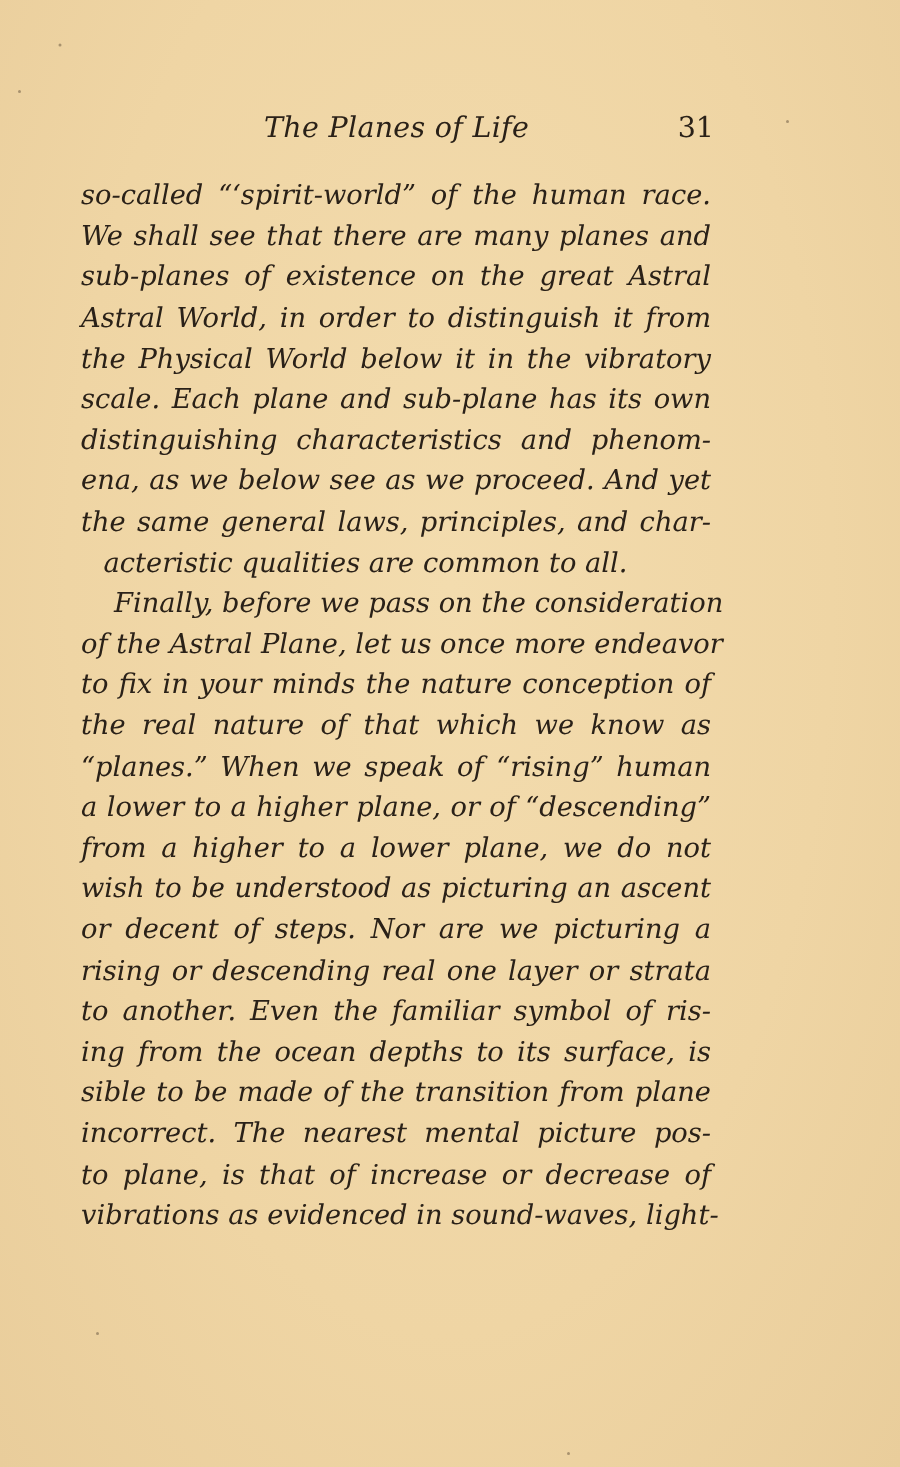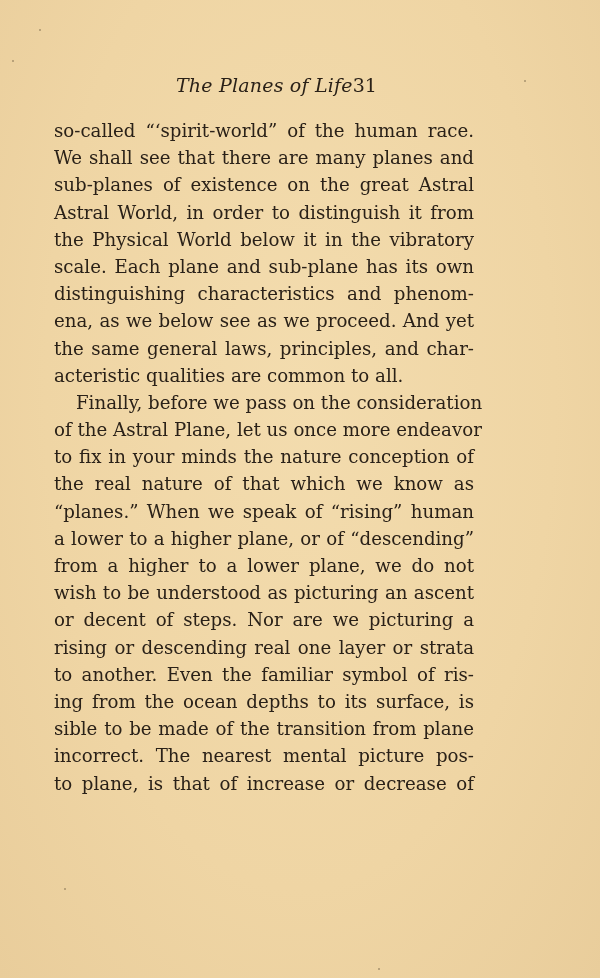--- a/index.html
+++ b/index.html
@@ -23,47 +23,50 @@
       width: 600px;
       height: 978px;
     }
     .running-head {
       position: absolute;
       top: 74px;
       left: 176px;
       width: 300px;
       height: 28px;
       display: flex;
+      justify-content: space-between;
       align-items: baseline;
       font-size: 19px;
     }
     .running-title {
       font-style: italic;
       letter-spacing: 0.2px;
     }
     .page-number {
       font-style: normal;
     }
     .text-block {
       position: absolute;
       top: 117px;
       left: 54px;
       width: 420px;
+      font-style: italic;
     }
     .line {
       height: 27.2px;
       line-height: 27.2px;
       font-size: 18.2px;
       white-space: nowrap;
       text-align: justify;
       text-align-last: justify;
       overflow: visible;
     }
     .line.last {
       text-align-last: left;
+      margin-left: 15px;
     }
     .line.indent {
       padding-left: 22px;
     }
     .speck {
       position: absolute;
       width: 2px;
       height: 2px;
       border-radius: 50%;
       background: #8a7658;
@@ -104,20 +107,21 @@
       <div class="line">a lower to a higher plane, or of “descending”</div>
       <div class="line">from a higher to a lower plane, we do not</div>
       <div class="line">wish to be understood as picturing an ascent</div>
       <div class="line">or decent of steps. Nor are we picturing a</div>
       <div class="line">rising or descending real one layer or strata</div>
       <div class="line">to another. Even the familiar symbol of ris-</div>
       <div class="line">ing from the ocean depths to its surface, is</div>
       <div class="line">sible to be made of the transition from plane</div>
       <div class="line">incorrect. The nearest mental picture pos-</div>
       <div class="line">to plane, is that of increase or decrease of</div>
+      <div class="line">vibrations as evidenced in sound-waves, light-</div>
     </div>
   </div>
 
   <span class="speck" style="left:39px; top:29px;"></span>
   <span class="speck" style="left:12px; top:60px;"></span>
   <span class="speck" style="left:524px; top:80px;"></span>
   <span class="speck" style="left:64px; top:888px;"></span>
   <span class="speck" style="left:378px; top:968px;"></span>
 </div>
 

